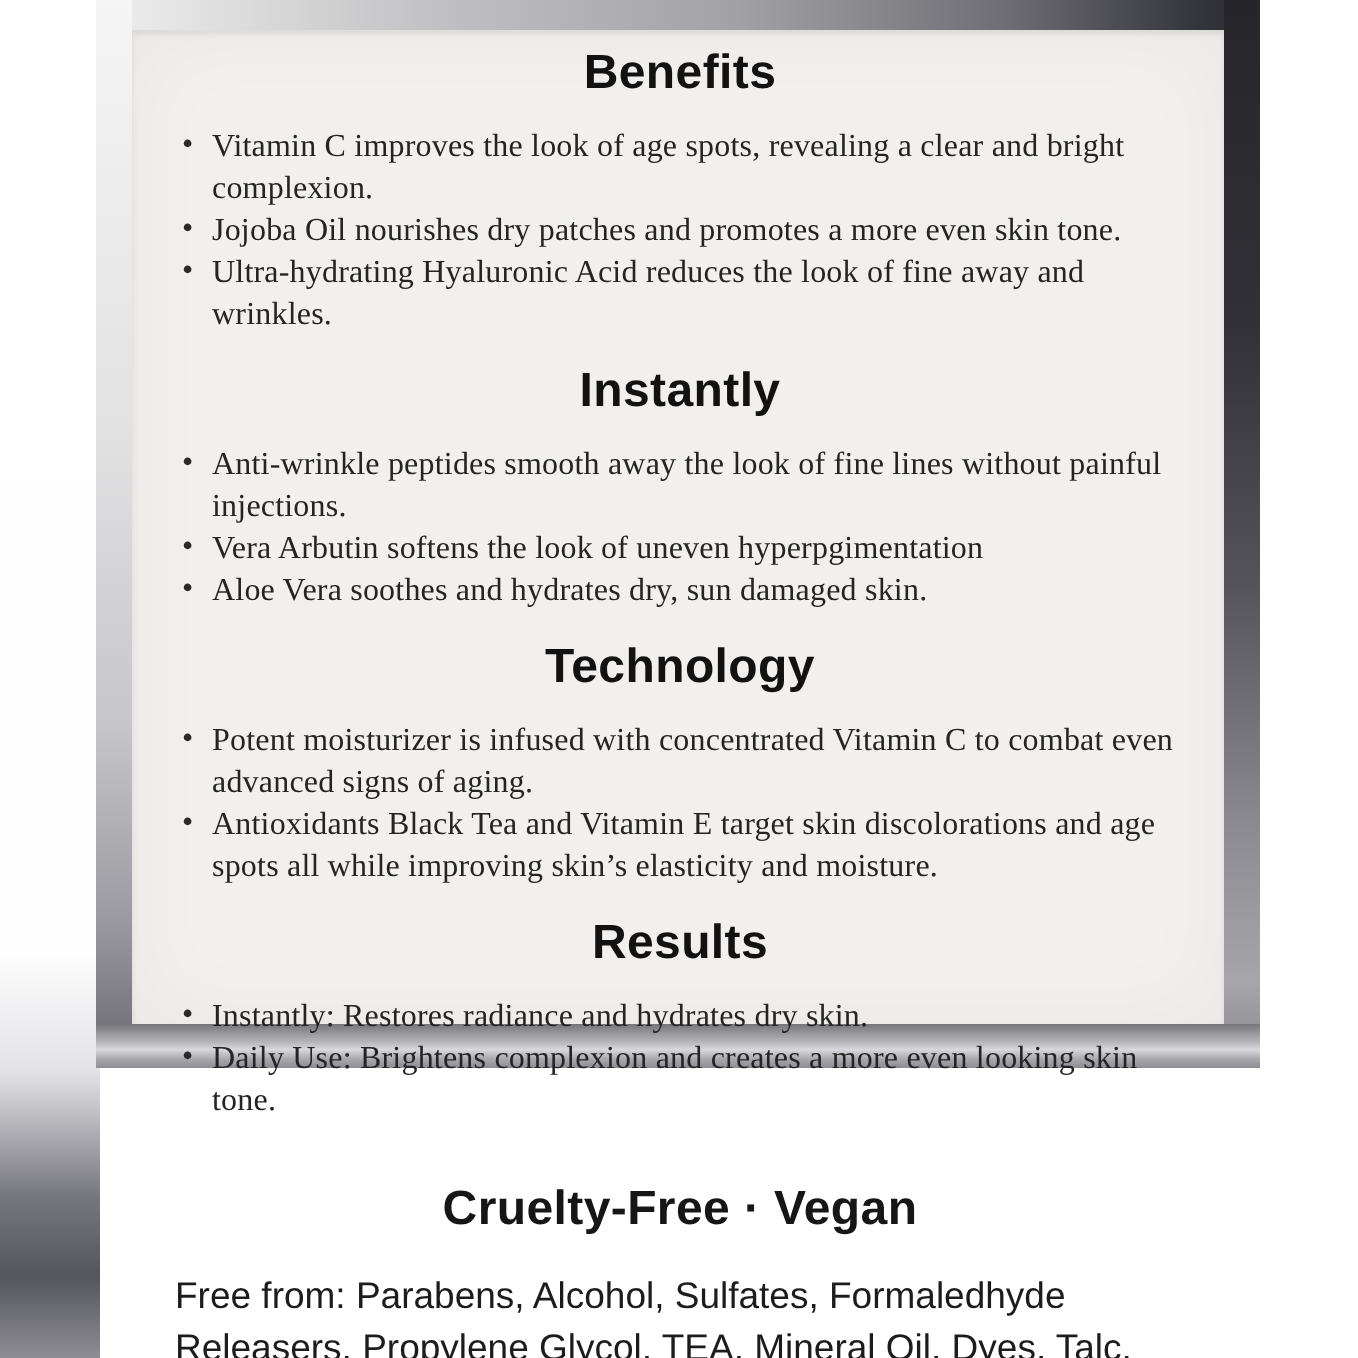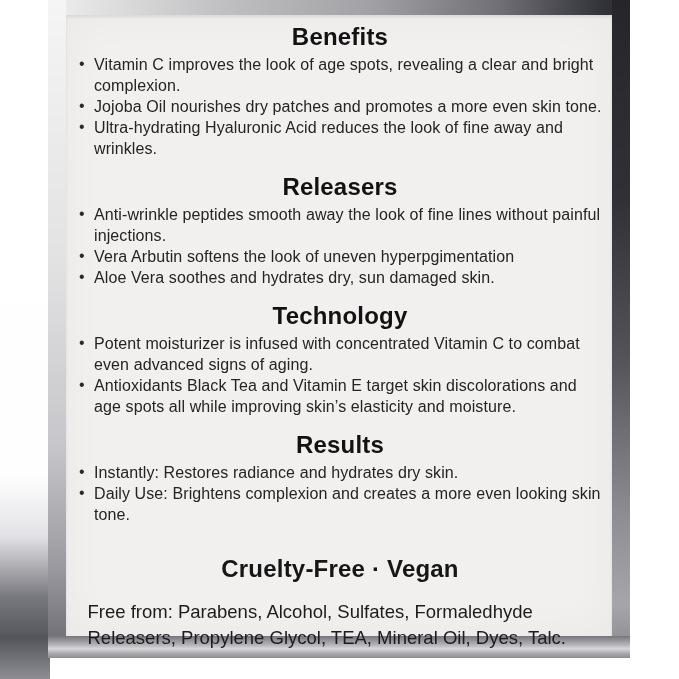--- a/index.html
+++ b/index.html
@@ -21,21 +21,21 @@
     left: 0; top: 0;
     width: 50px; height: 100%;
     background: linear-gradient(to bottom,
       #ffffff 0%, #fefefe 70%, #e2e2e6 79%,
       #77777e 88%, #55555c 94%, #8d8d93 100%);
   }
   
   .box {
     position: absolute;
     left: 48px; top: 0;
-    width: 582px; height: 658px;
+    width: 582px; height: 534px;
   }
   .edge { position: absolute; }
   .edge-top {
     left: 0; top: 0; right: 0; height: 15px;
     background: linear-gradient(to right,
       #efefef 0%, #c0c0c2 30%, #a2a2a6 55%, #6e6e74 78%, #33333a 95%, #2b2b31 100%);
   }
   .edge-right {
     top: 0; right: 0; bottom: 0; width: 18px;
     background: linear-gradient(to bottom,
@@ -67,25 +67,26 @@
     margin: 0 0 3px 0;
     font-size: 24px;
     line-height: 28px;
     font-weight: bold;
     text-align: center;
     color: #121212;
     letter-spacing: 0.2px;
   }
   ul {
     list-style: none;
-    margin: 0;
+    margin: 12px;
     padding: 0;
     font-size: 16px;
     line-height: 21px;
     letter-spacing: 0.1px;
+    font-family: Liberation Serif, serif;
   }
   li {
     position: relative;
     padding-left: 16px;
   }
   li::before {
     content: "\2022";
     position: absolute;
     left: 1px;
     top: -1px;
@@ -125,21 +126,21 @@
       <section class="first">
         <h2>Benefits</h2>
         <ul>
           <li>Vitamin C improves the look of age spots, revealing a clear and bright complexion.</li>
           <li>Jojoba Oil nourishes dry patches and promotes a more even skin tone.</li>
           <li>Ultra-hydrating Hyaluronic Acid reduces the look of fine away and wrinkles.</li>
         </ul>
       </section>
 
       <section>
-        <h2>Releasers</h2>
+        <h2>Instantly</h2>
         <ul>
           <li>Anti-wrinkle peptides smooth away the look of fine lines without painful injections.</li>
           <li>Vera Arbutin softens the look of uneven hyperpgimentation</li>
           <li>Aloe Vera soothes and hydrates dry, sun damaged skin.</li>
         </ul>
       </section>
 
       <section>
         <h2>Technology</h2>
         <ul>

